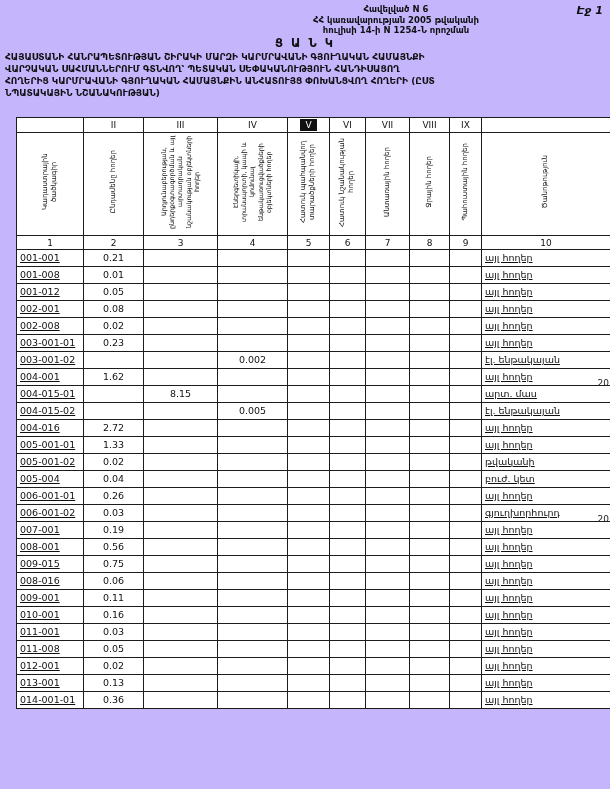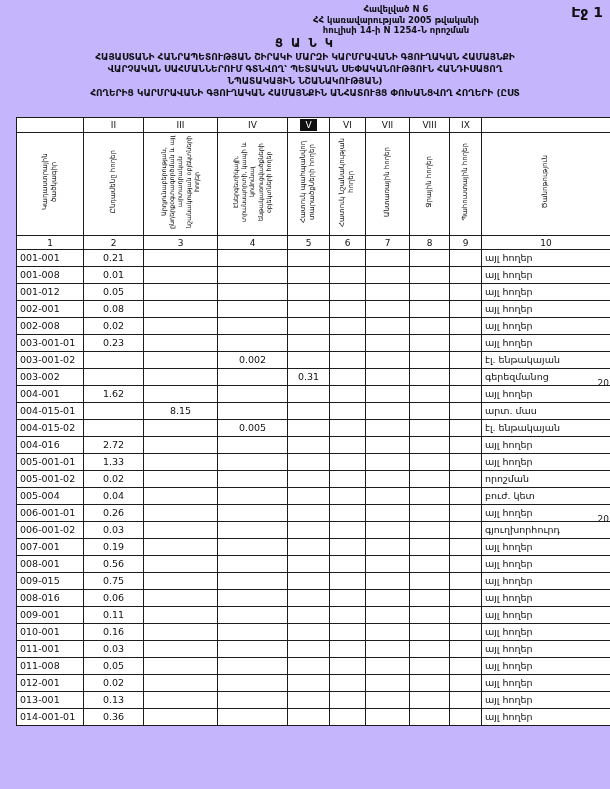--- a/index.html
+++ b/index.html
@@ -7,49 +7,49 @@
   body { font-family: "DejaVu Sans", sans-serif; }
   .page {
     position: relative; width: 610px; height: 789px;
     background: #c4b5fd; color: #101010; overflow: hidden;
     margin: 0 auto;
   }
   .annex {
     position: absolute; top: 4px; left: 296px; width: 200px;
     text-align: center; font-size: 8.5px; font-weight: bold; line-height: 1.25;
   }
-  .pageno { position: absolute; top: 4px; right: 7px; font-size: 14px; font-weight: bold; }
+  .pageno { position: absolute; top: 4px; right: 7px; font-size: 11px; font-weight: bold; font-style: italic; }
   .title {
     position: absolute; top: 36px; left: 0; width: 100%;
     text-align: center; font-size: 11.5px; font-weight: bold; letter-spacing: 2px;
   }
   .subtitle {
     position: absolute; top: 51px; left: 5px; right: 5px;
-    text-align: center; font-size: 9px; font-weight: bold; line-height: 1.35;
+    font-size: 9px; font-weight: bold; line-height: 1.35;
   }
   table.grid {
     position: absolute; top: 117px; left: 16px; width: 594px;
     border-collapse: collapse; table-layout: fixed;
     background: #fff;
   }
   .grid th, .grid td {
     border: 1px solid #1c1c1c; font-weight: normal;
     overflow: hidden; white-space: nowrap;
   }
   tr.numerals th { height: 15px; font-size: 9px; text-align: center; }
   tr.vheads th { height: 100px; vertical-align: middle; text-align: center; padding: 2px 1px; white-space: normal; }
   tr.numbers th { height: 14px; font-size: 9px; text-align: center; }
   .vt {
     writing-mode: vertical-rl; transform: rotate(180deg);
     display: inline-block; font-size: 7px; line-height: 1.3;
     max-height: 94px; white-space: normal;
   }
   .vt-sm { font-size: 6.3px; }
   tbody td { height: 16px; line-height: 16px; font-size: 9.5px; padding: 0 3px; }
-  td.a-l { text-align: left; }
+  td.a-l { text-align: left; text-decoration: underline; }
   td.a-c { text-align: center; }
   .inv { background: #101010; color: #ffffff; padding: 0 5px; display: inline-block; line-height: 12px; }
   .margin-mark { position: absolute; right: 1px; font-size: 9px; color: #222; }
 </style>
 </head>
 <body>
 
 <div class="page">
 
   <div class="annex">
@@ -58,22 +58,22 @@
     <div>հուլիսի 14-ի N 1254-Ն որոշման</div>
   </div>
 
   <div class="pageno">Էջ 1</div>
 
   <div class="title">Ց Ա Ն Կ</div>
 
   <div class="subtitle">
     <div>ՀԱՅԱՍՏԱՆԻ ՀԱՆՐԱՊԵՏՈՒԹՅԱՆ ՇԻՐԱԿԻ ՄԱՐԶԻ ԿԱՐՄՐԱՎԱՆԻ ԳՅՈՒՂԱԿԱՆ ՀԱՄԱՅՆՔԻ</div>
     <div>ՎԱՐՉԱԿԱՆ ՍԱՀՄԱՆՆԵՐՈՒՄ ԳՏՆՎՈՂ՝ ՊԵՏԱԿԱՆ ՍԵՓԱԿԱՆՈՒԹՅՈՒՆ ՀԱՆԴԻՍԱՑՈՂ</div>
+    <div>ՀՈՂԵՐԻՑ ԿԱՐՄՐԱՎԱՆԻ ԳՅՈՒՂԱԿԱՆ ՀԱՄԱՅՆՔԻՆ ԱՆՀԱՏՈՒՅՑ ՓՈԽԱՆՑՎՈՂ ՀՈՂԵՐԻ (ԸՍՏ</div>
     <div>ՆՊԱՏԱԿԱՅԻՆ ՆՇԱՆԱԿՈՒԹՅԱՆ)</div>
-    <div>ՀՈՂԵՐԻՑ ԿԱՐՄՐԱՎԱՆԻ ԳՅՈՒՂԱԿԱՆ ՀԱՄԱՅՆՔԻՆ ԱՆՀԱՏՈՒՅՑ ՓՈԽԱՆՑՎՈՂ ՀՈՂԵՐԻ (ԸՍՏ</div>
   </div>
 
   <table class="grid">
     <colgroup>
       <col style="width:67px">
         <col style="width:60px">
         <col style="width:74px">
       <col style="width:70px">
         <col style="width:42px">
         <col style="width:36px">
@@ -199,32 +199,20 @@
           <td class="a-c"></td>
           <td class="a-c">0.002</td>
           <td class="a-c"></td>
           <td class="a-c"></td>
           <td class="a-c"></td>
           <td class="a-c"></td>
           <td class="a-c"></td>
           <td class="a-l">էլ. ենթակայան</td>
         </tr>
         <tr>
-          <td class="a-l">003-002</td>
-          <td class="a-c"></td>
-          <td class="a-c"></td>
-          <td class="a-c"></td>
-          <td class="a-c">0.31</td>
-          <td class="a-c"></td>
-          <td class="a-c"></td>
-          <td class="a-c"></td>
-          <td class="a-c"></td>
-          <td class="a-l">գերեզմանոց</td>
-        </tr>
-        <tr>
           <td class="a-l">004-001</td>
           <td class="a-c">1.62</td>
           <td class="a-c"></td>
           <td class="a-c"></td>
           <td class="a-c"></td>
           <td class="a-c"></td>
           <td class="a-c"></td>
           <td class="a-c"></td>
           <td class="a-c"></td>
           <td class="a-l">այլ հողեր</td>
@@ -280,21 +268,21 @@
         <tr>
           <td class="a-l">005-001-02</td>
           <td class="a-c">0.02</td>
           <td class="a-c"></td>
           <td class="a-c"></td>
           <td class="a-c"></td>
           <td class="a-c"></td>
           <td class="a-c"></td>
           <td class="a-c"></td>
           <td class="a-c"></td>
-          <td class="a-l">որոշման</td>
+          <td class="a-l">թվականի</td>
         </tr>
         <tr>
           <td class="a-l">005-004</td>
           <td class="a-c">0.04</td>
           <td class="a-c"></td>
           <td class="a-c"></td>
           <td class="a-c"></td>
           <td class="a-c"></td>
           <td class="a-c"></td>
           <td class="a-c"></td>

